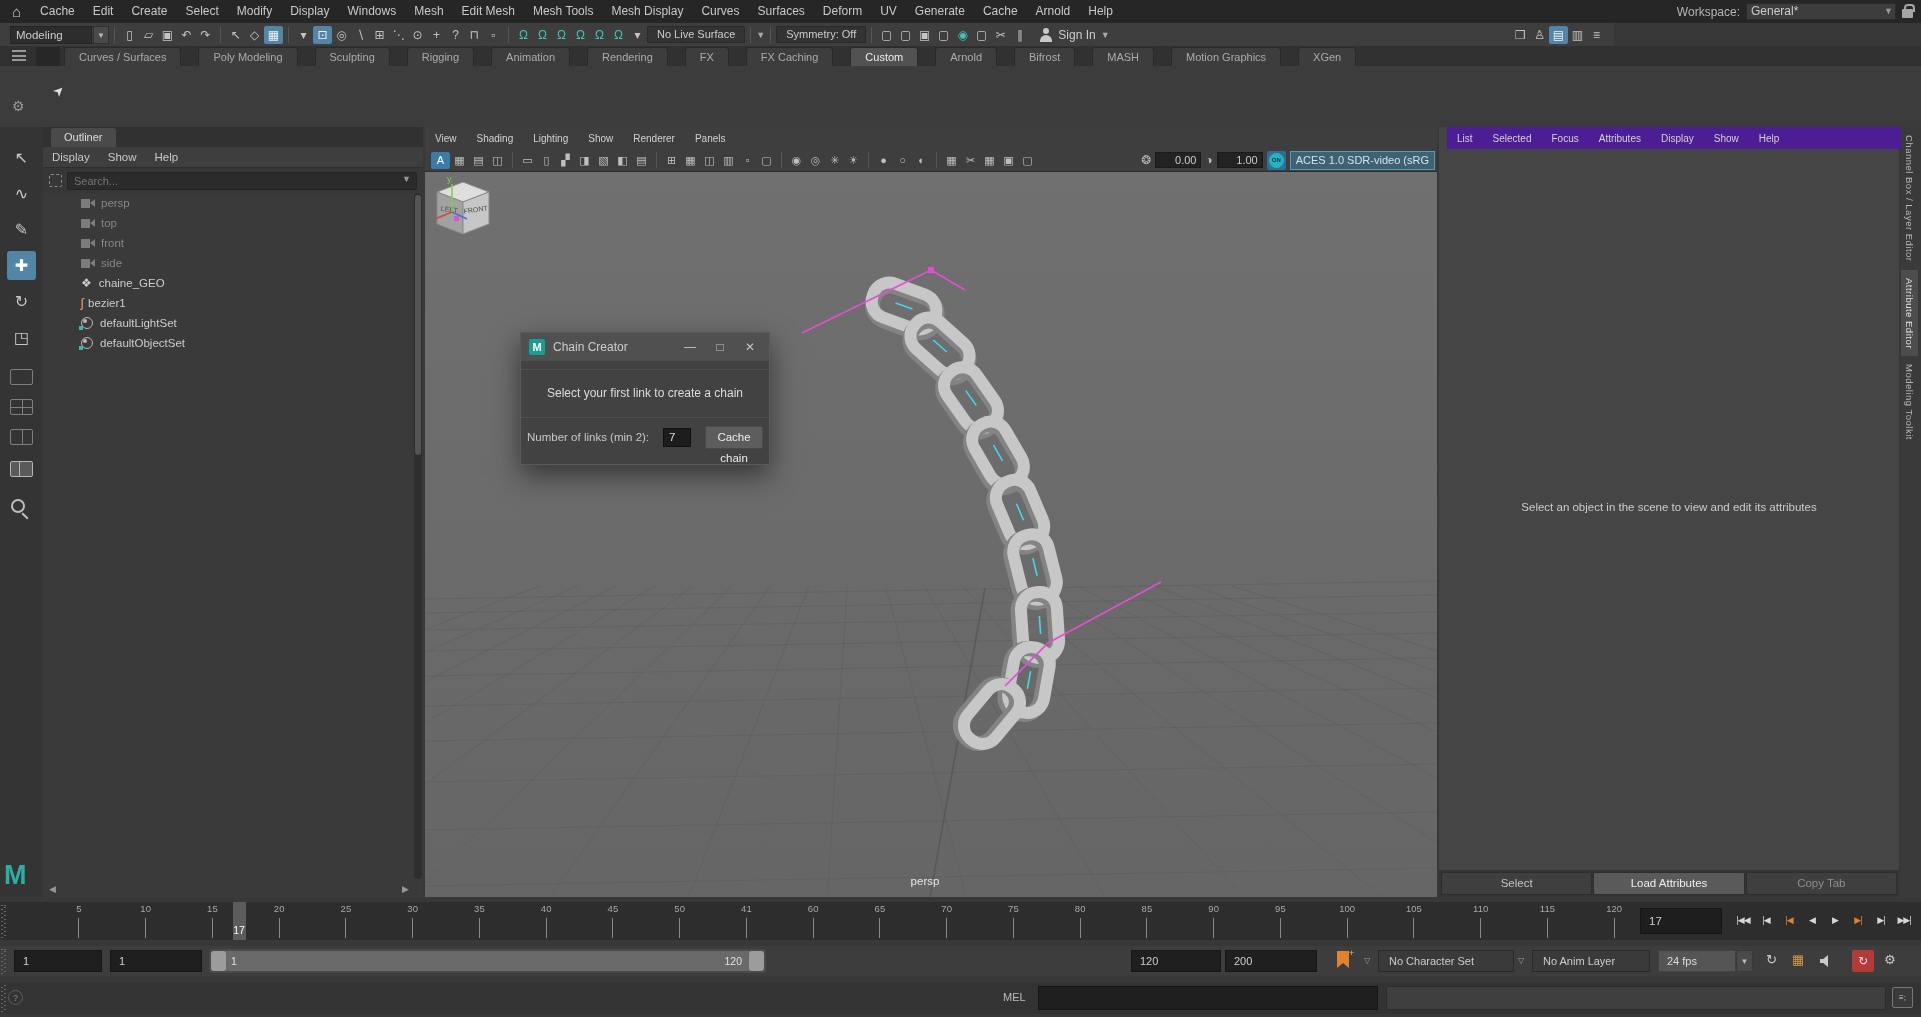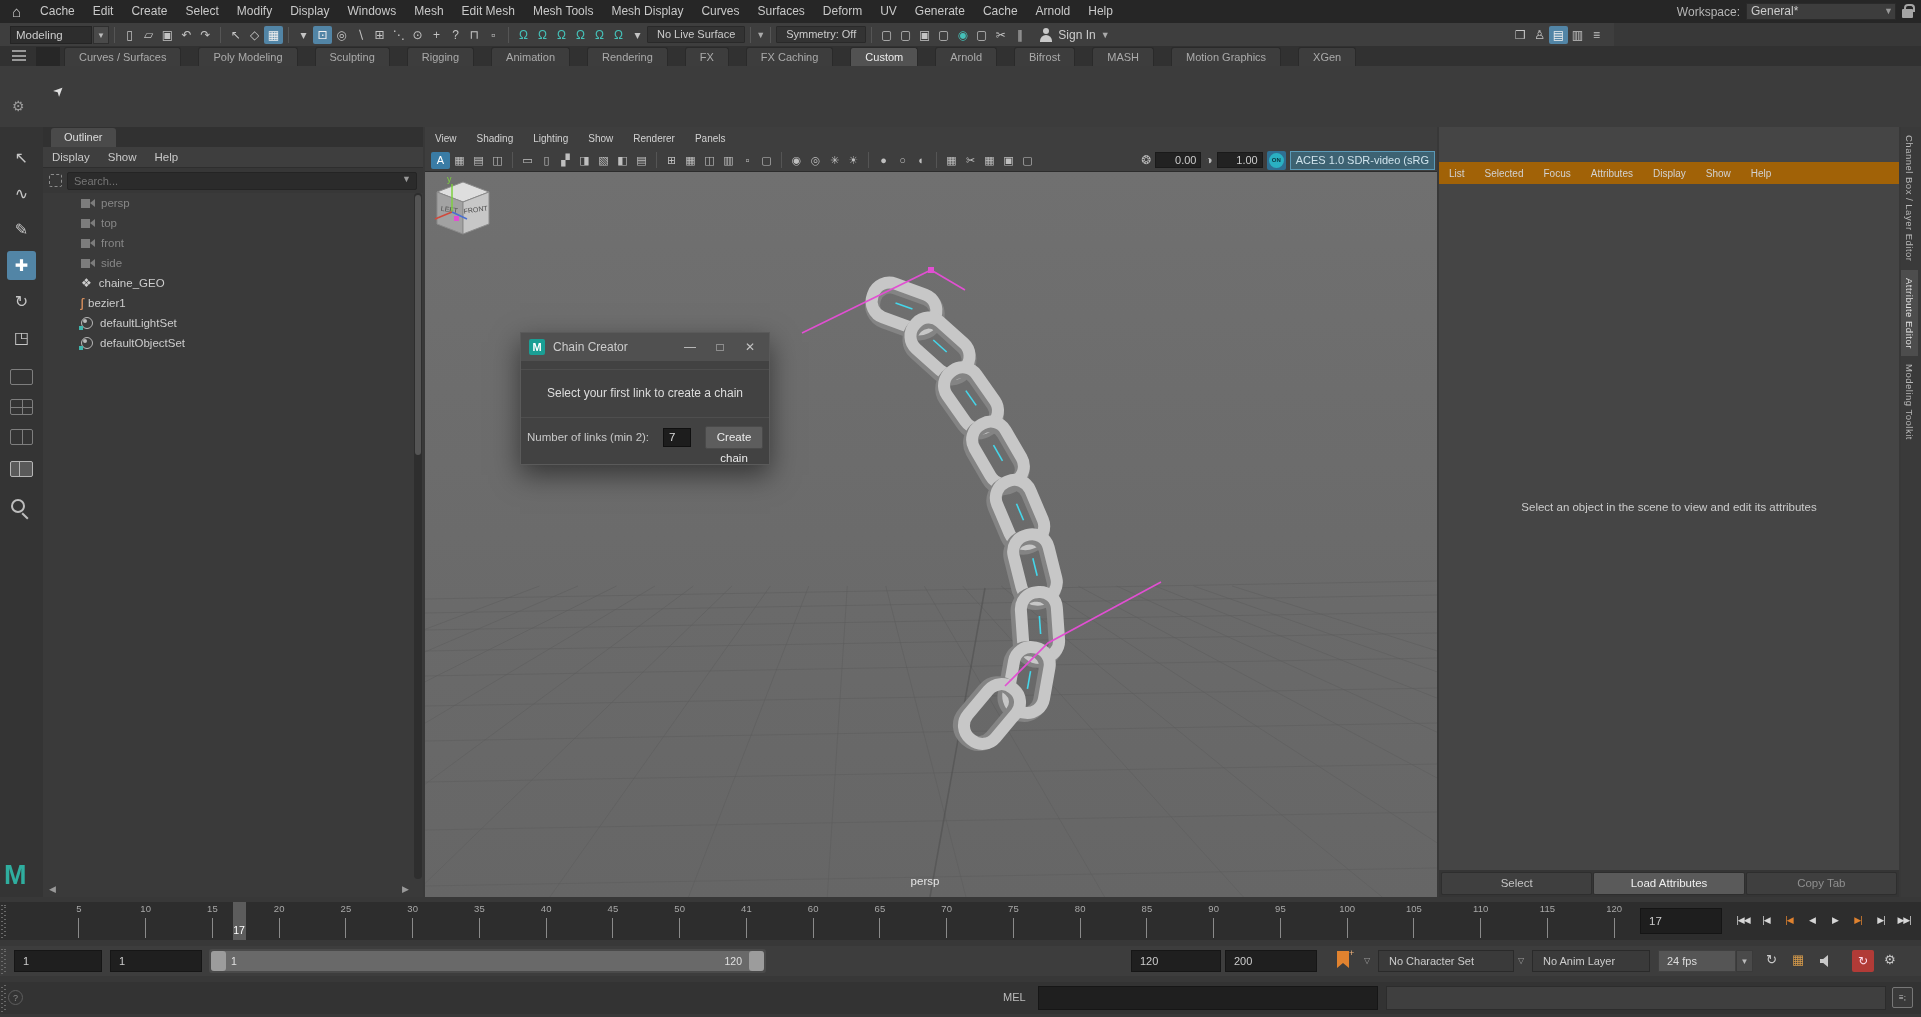--- a/index.html
+++ b/index.html
@@ -118,21 +118,21 @@
   .dlg-btn { color:#c4c4c4; font-size:12px; width:22px; text-align:center; }
   .dlg-sep { position:absolute; left:0; width:100%; height:1px; background:#2f2f2f; border-bottom:1px solid #4e4e4e; }
   .dlg-msg { position:absolute; left:0; top:40px; width:100%; height:40px; text-align:center; line-height:40px; color:#dddddd; font-size:12px; }
   .dlg-row { position:absolute; left:6px; top:92px; right:6px; height:24px; display:flex; align-items:center; gap:14px; }
   .dlg-label { color:#c8c8c8; font-size:11.5px; }
   .dlg-input { width:28px; height:19px; background:#1d1d1d; border:1px solid #101010; color:#ddd; font-size:11.5px; padding:0 5px; font-family:inherit; }
   .dlg-create { flex:1; height:23px; background:#5d5d5d; border:1px solid #4a4a4a; border-radius:2px; color:#ececec; font-size:11.5px; text-align:center; line-height:21px; }
 
   
   .attr-panel { left:1439px; top:127px; width:460px; height:770px; background:#454545; }
-  .attr-menus { position:absolute; left:0; top:0; width:100%; height:22px; background:#a16207; display:flex; align-items:center;margin-top:35px; }
+  .attr-menus { position:absolute; left:8px; top:0; width:100%; height:22px; background:#4c1d95; display:flex; align-items:center; }
   .attr-hint { position:absolute; left:0; top:374px; width:100%; text-align:center; color:#cccccc; font-size:11.5px; }
   .attr-btnrow { position:absolute; left:0; bottom:0; width:100%; height:27px; background:#353535; display:flex; gap:1px; padding:2px; }
   .attr-btn { flex:1; background:#3f3f3f; border:1px solid #2e2e2e; border-radius:2px; color:#c4c4c4; font-size:11.5px; text-align:center; line-height:21px; }
   .attr-btn.active { background:#5a5a5a; color:#efefef; }
   .attr-btn.dim { color:#8f8f8f; }
 
   
   .side-strip { left:1901px; top:127px; width:20px; height:770px; background:#3a3a3a; }
   .side-tab { writing-mode:vertical-rl; font-size:9.5px; color:#b8b8b8; padding:8px 3px; letter-spacing:0.5px; }
   .side-tab.active { background:#4d4d4d; color:#e2e2e2; }
@@ -542,21 +542,21 @@
       <span class="dlg-btn">—</span>
       <span class="dlg-btn">□</span>
       <span class="dlg-btn">✕</span>
     </div>
     <div class="dlg-sep" style="top:36px"></div>
     <div class="dlg-msg">Select your first link to create a chain</div>
     <div class="dlg-sep" style="top:84px"></div>
     <div class="dlg-row">
       <span class="dlg-label">Number of links (min 2):</span>
       <input class="dlg-input" readonly="" value="7" style="">
-      <span class="dlg-create">Create chain</span>
+      <span class="dlg-create">Cache chain</span>
     </div>
   </div>
 
   <div class="abs attr-panel">
     <div class="attr-menus">
         <span class="vp-menu-item">List</span>
         <span class="vp-menu-item">Selected</span>
         <span class="vp-menu-item">Focus</span>
         <span class="vp-menu-item">Attributes</span>
         <span class="vp-menu-item">Display</span>

